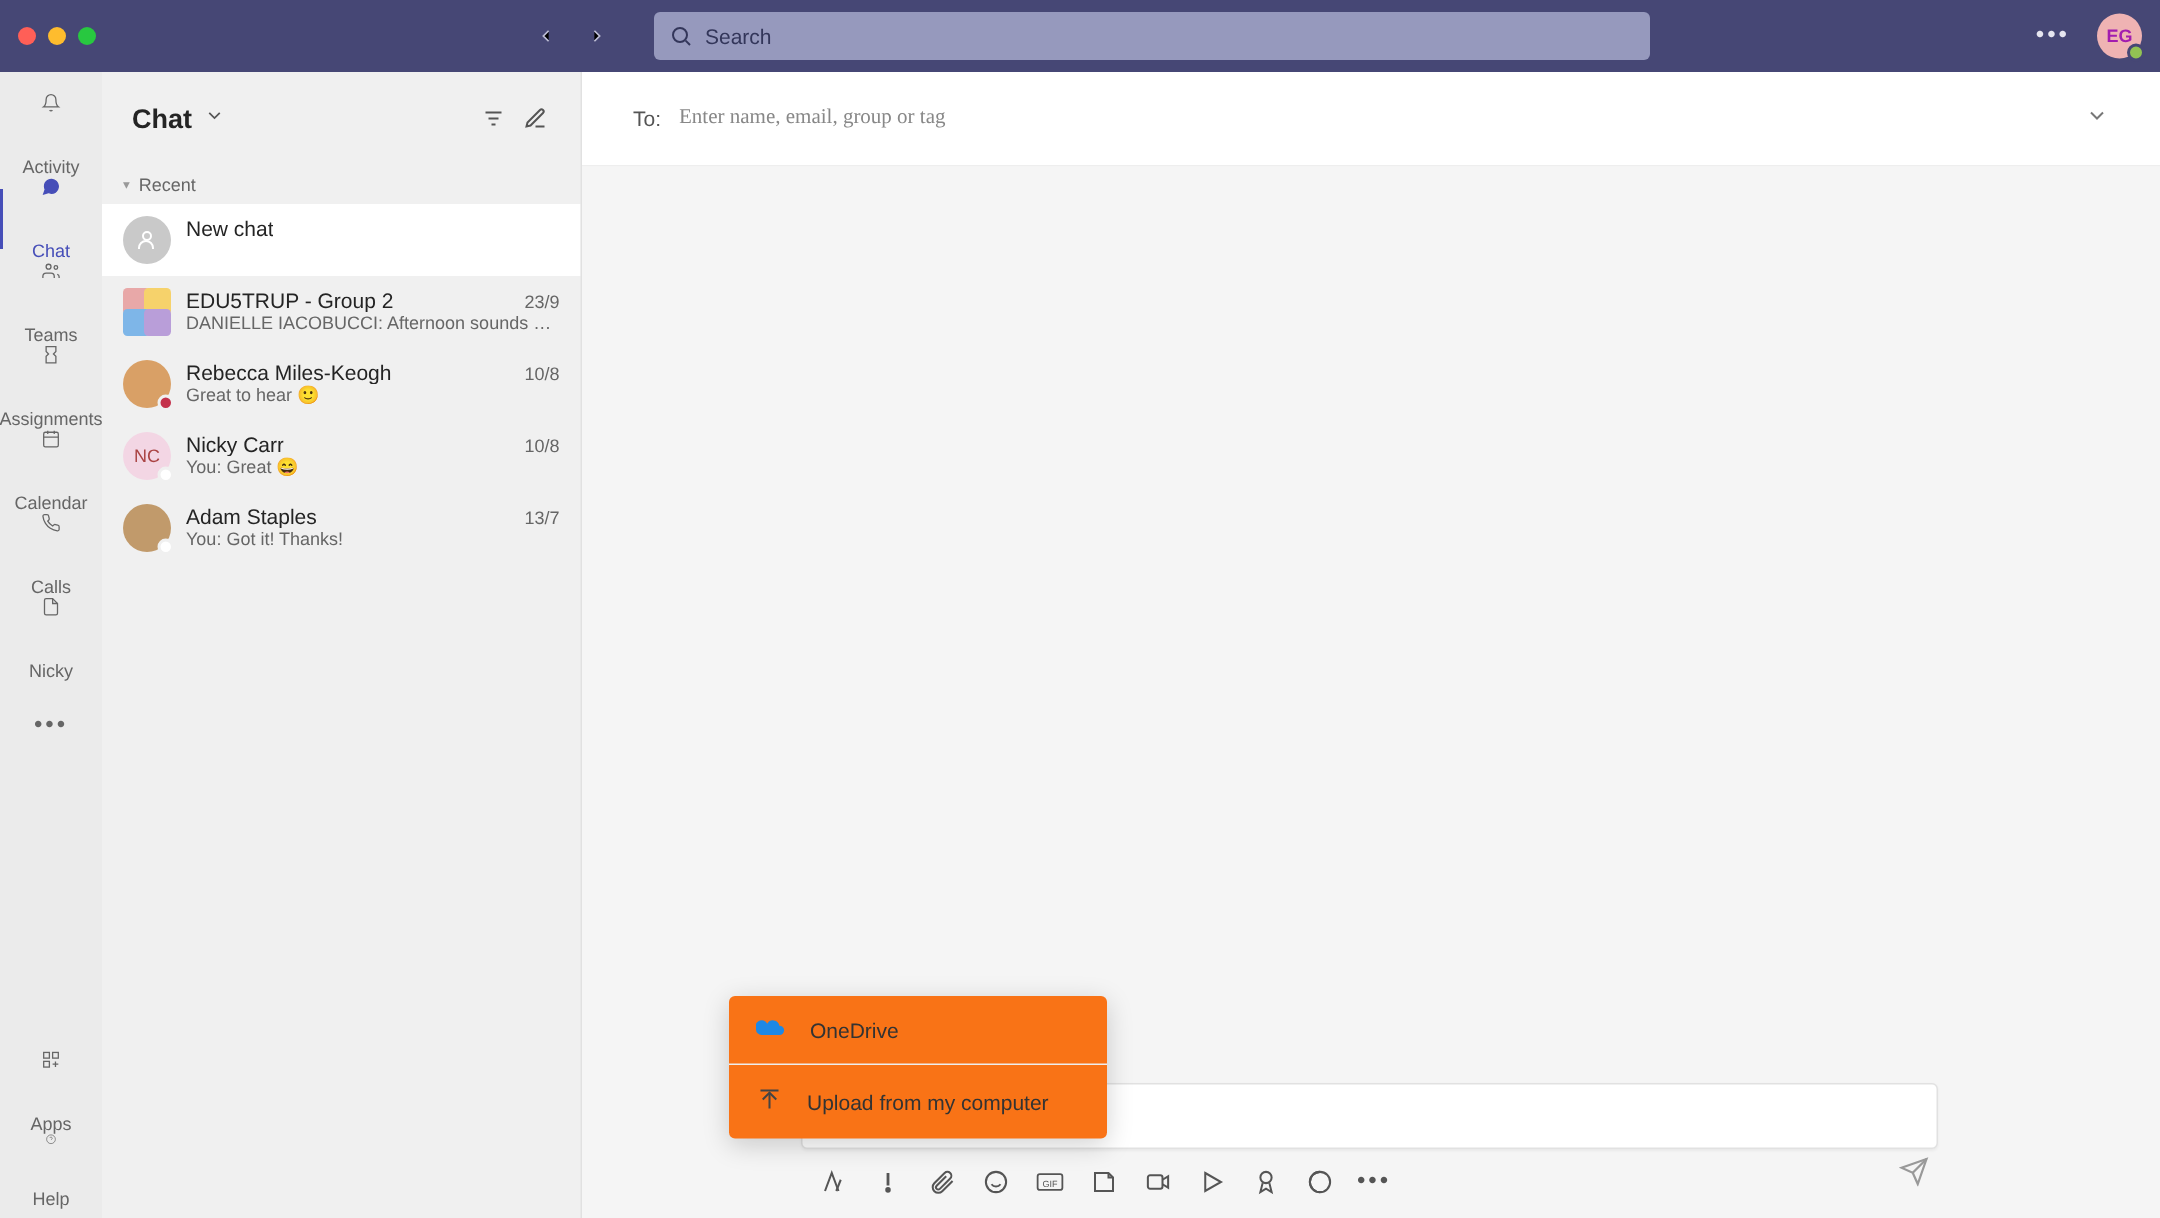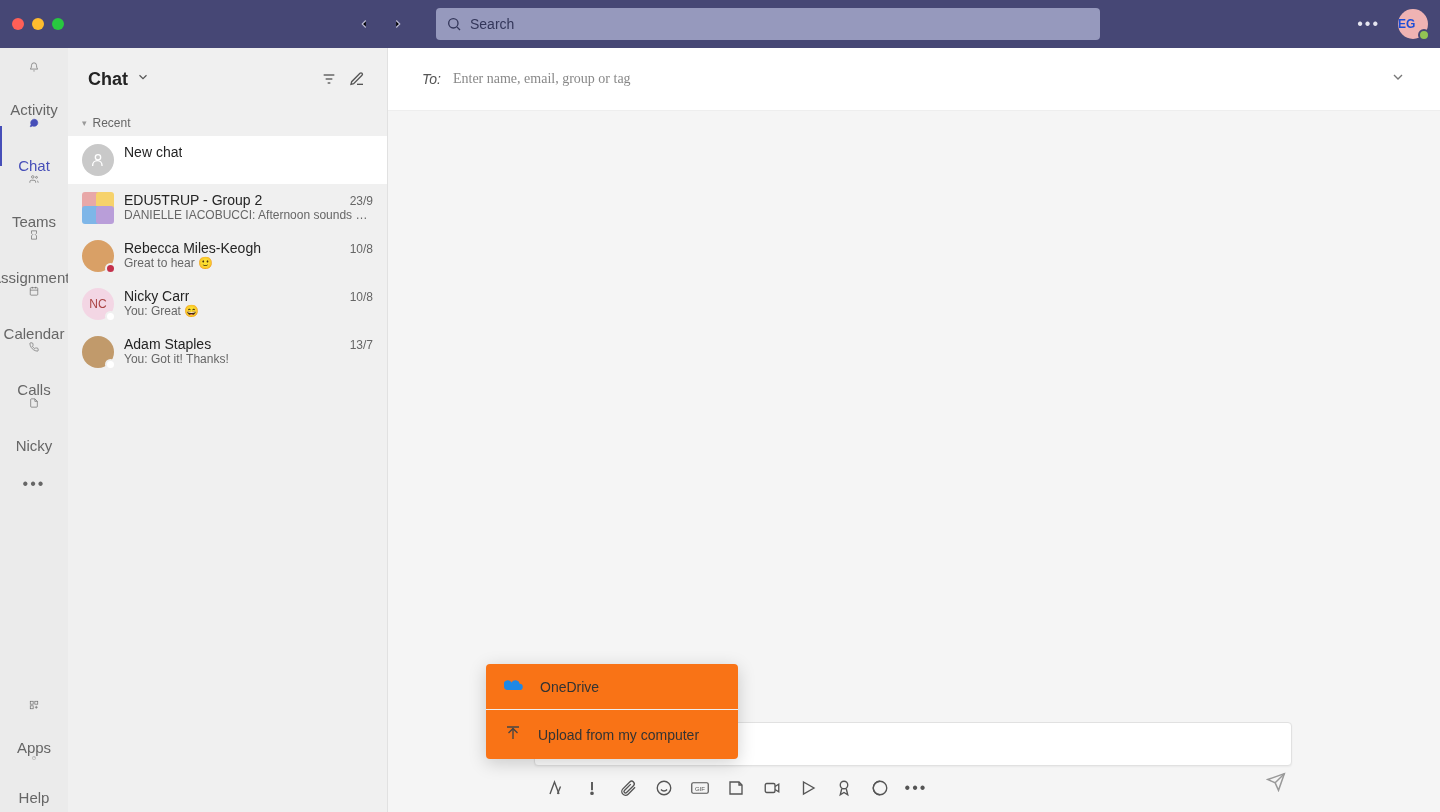--- a/index.html
+++ b/index.html
@@ -39,43 +39,43 @@
     background:transparent; border:none; outline:none; color:#33365a;
     font-size:14px; flex:1; margin-left:8px;
   }
   .searchbox input::placeholder { color:#33365a; }
   .searchbox svg { stroke:#33365a; }
 
   .titlebar-right { margin-left:auto; display:flex; align-items:center; gap:18px; }
   .more-icon { color:#e6e6f0; cursor:pointer; letter-spacing:2px; }
   .avatar {
     width:30px;height:30px;border-radius:50%;background:#efb3b3;position:relative;
-    display:flex;align-items:center;justify-content:flex-start;
-    font-size:12px;font-weight:600;color:#1d4ed8;
+    display:flex;align-items:center;justify-content:center;
+    font-size:12px;font-weight:600;color:#a21caf;
   }
   .avatar .presence {
     position:absolute;bottom:-2px;right:-2px;width:12px;height:12px;border-radius:50%;
     background:#92c353;border:2px solid #464775;
   }
 
   
   .app-rail {
     position:absolute; top:48px; left:0; bottom:0; width:68px;
     background:#ebebeb; display:flex; flex-direction:column; align-items:center;
     padding-top:14px; gap:0;
   }
   .rail-item {
     width:68px; height:56px; display:flex; flex-direction:column; align-items:center; justify-content:center;
     gap:2px; cursor:pointer; position:relative; color:#666;
   }
   .rail-item.active { color:#464eb8; }
   .rail-item.active::before {
     content:""; position:absolute; left:0; top:8px; bottom:8px; width:2px; background:#464eb8;
   }
-  .rail-item .lbl { font-size:15px;margin-top:27px; }
+  .rail-item .lbl { font-size:12px;margin-top:27px; }
   .rail-item svg { stroke:currentColor; fill:none; }
   .rail-item.active .chat-fill { fill:#464eb8; stroke:#464eb8; }
   .rail-more { margin-top:2px; }
   .rail-spacer { flex:1; }
   .rail-bottom { padding-bottom:6px; }
 
   
   .chat-panel {
     position:absolute; top:48px; left:68px; bottom:0; width:320px;
     background:#f0f0f0; border-right:1px solid #e1e1e1;
@@ -128,21 +128,21 @@
 
   
   .main {
     position:absolute; top:48px; left:388px; right:0; bottom:0;
     background:#f5f5f5; display:flex; flex-direction:column;
   }
   .to-bar {
     background:#fff; height:63px; display:flex; align-items:center; padding:0 34px;
     gap:12px; border-bottom:1px solid #eee;
   }
-  .to-label { font-size:14px; color:#555;font-style:italic; }
+  .to-label { font-size:14px; color:#555; }
   .to-input { flex:1; border:none; outline:none; font-size:14px; color:#333;font-family:Liberation Serif, serif; }
   .to-input::placeholder { color:#888; }
   .to-chev { color:#777; cursor:pointer; }
 
   .conversation-body { flex:1; position:relative; }
 
   
   .attach-menu {
     position:absolute; left:486px; top:664px; width:252px;
     background:#f97316; border-radius:4px;

